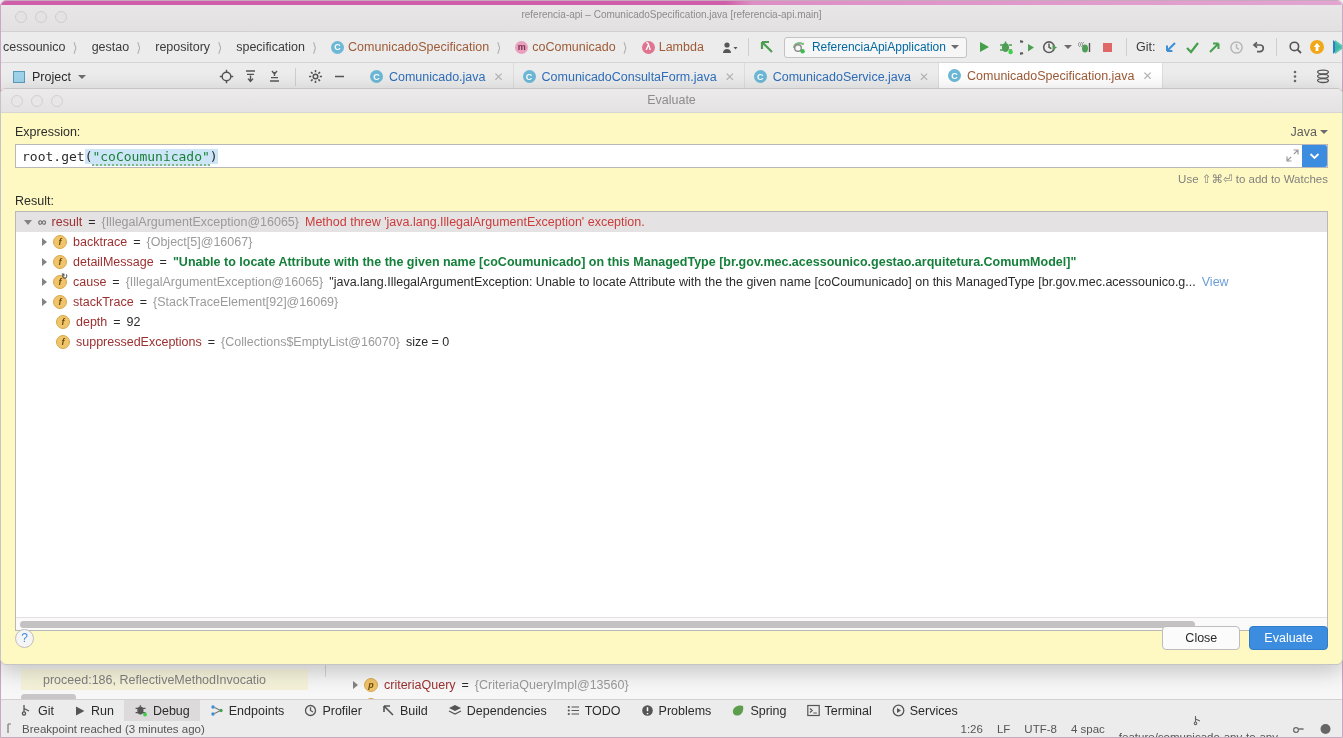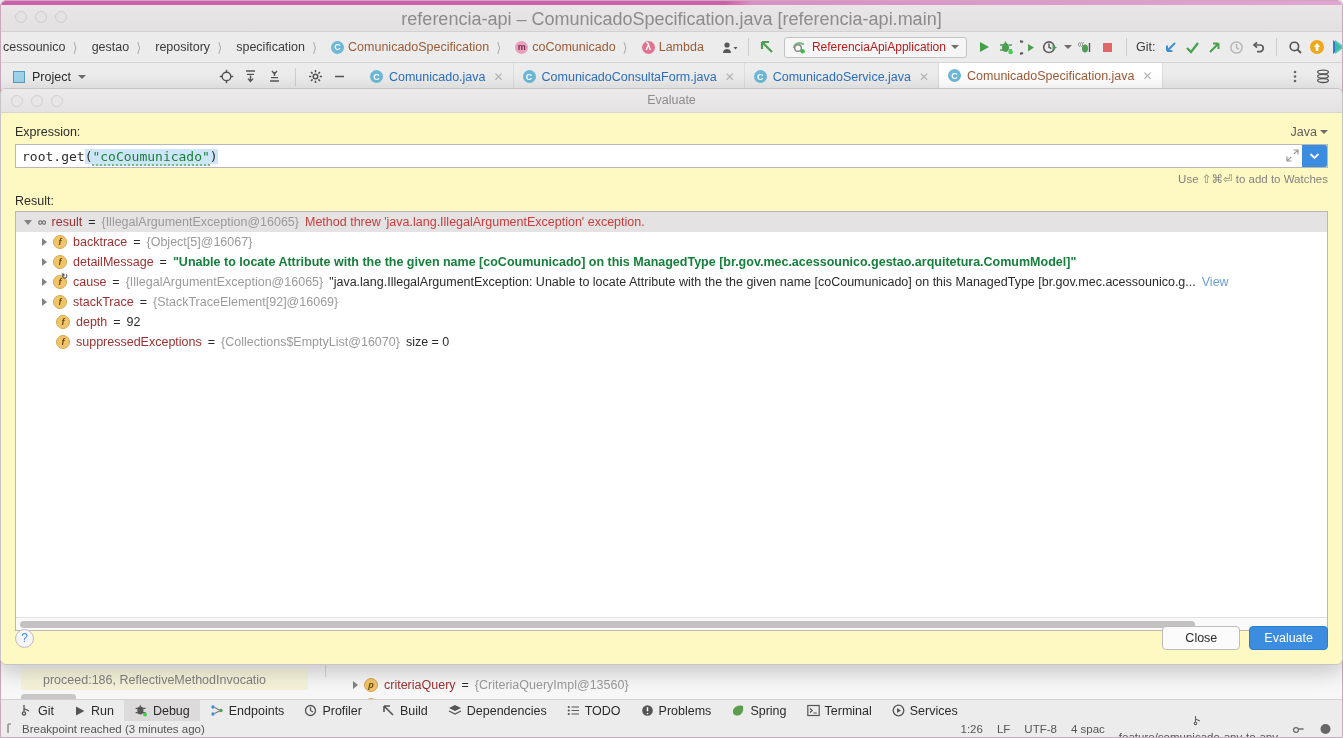--- a/index.html
+++ b/index.html
@@ -30,21 +30,21 @@
     position: absolute; left: 0; top: 0; right: 0; height: 4px;
     background: linear-gradient(to right, #cf5fa8 0%, #cf5fa8 54%, #dd8ec3 56%, #e2a5d1 100%);
   }
   .traffic { position: absolute; left: 14px; top: 10px; display: flex; gap: 8px; }
   .traffic .dot {
     width: 12px; height: 12px; border-radius: 50%;
     background: #e4e2e3; border: 1px solid #cfcdce;
   }
   .title-text {
     position: absolute; left: 0; right: 0; top: 8px;
-    text-align: center; font-size: 18px; color: #8d8b8c;
+    text-align: center; font-size: 10px; color: #8d8b8c;
   }
 
   
   .navbar {
     position: relative; height: 31px;
     background: #ececec;
     border-bottom: 1px solid #d6d4d5;
     display: flex; align-items: center;
   }
   .crumbs { display: flex; align-items: center; height: 100%; padding-left: 0px; }
@@ -64,21 +64,21 @@
   .crumb-ico.mth { background: #e8a0bd; color: #7a3050; }
   .crumb-ico.lam { background: #e0738f; color: #fff; font-size: 10px; }
   .crumb.brown { color: #9d5b37; }
 
   .tb-divider { width: 1px; height: 18px; background: #cfcdce; margin: 0 7px; }
 
   .run-config {
     display: flex; align-items: center; gap: 5px;
     height: 21px; padding: 0 7px;
     border: 1px solid #c4c2c3; border-radius: 3px;
-    background: #f7f6f6; font-size: 12px; color: #b91c1c;
+    background: #f7f6f6; font-size: 12px; color: #0369a1;
   }
   .ico-btn {
     display: inline-flex; align-items: center; justify-content: center;
     width: 22px; height: 22px; cursor: default;
   }
   .git-label { font-size: 12.5px; color: #3b3b3b; margin: 0 4px 0 2px; }
 
   
   .tabrow {
     position: relative; height: 28px; background: #ececec;

